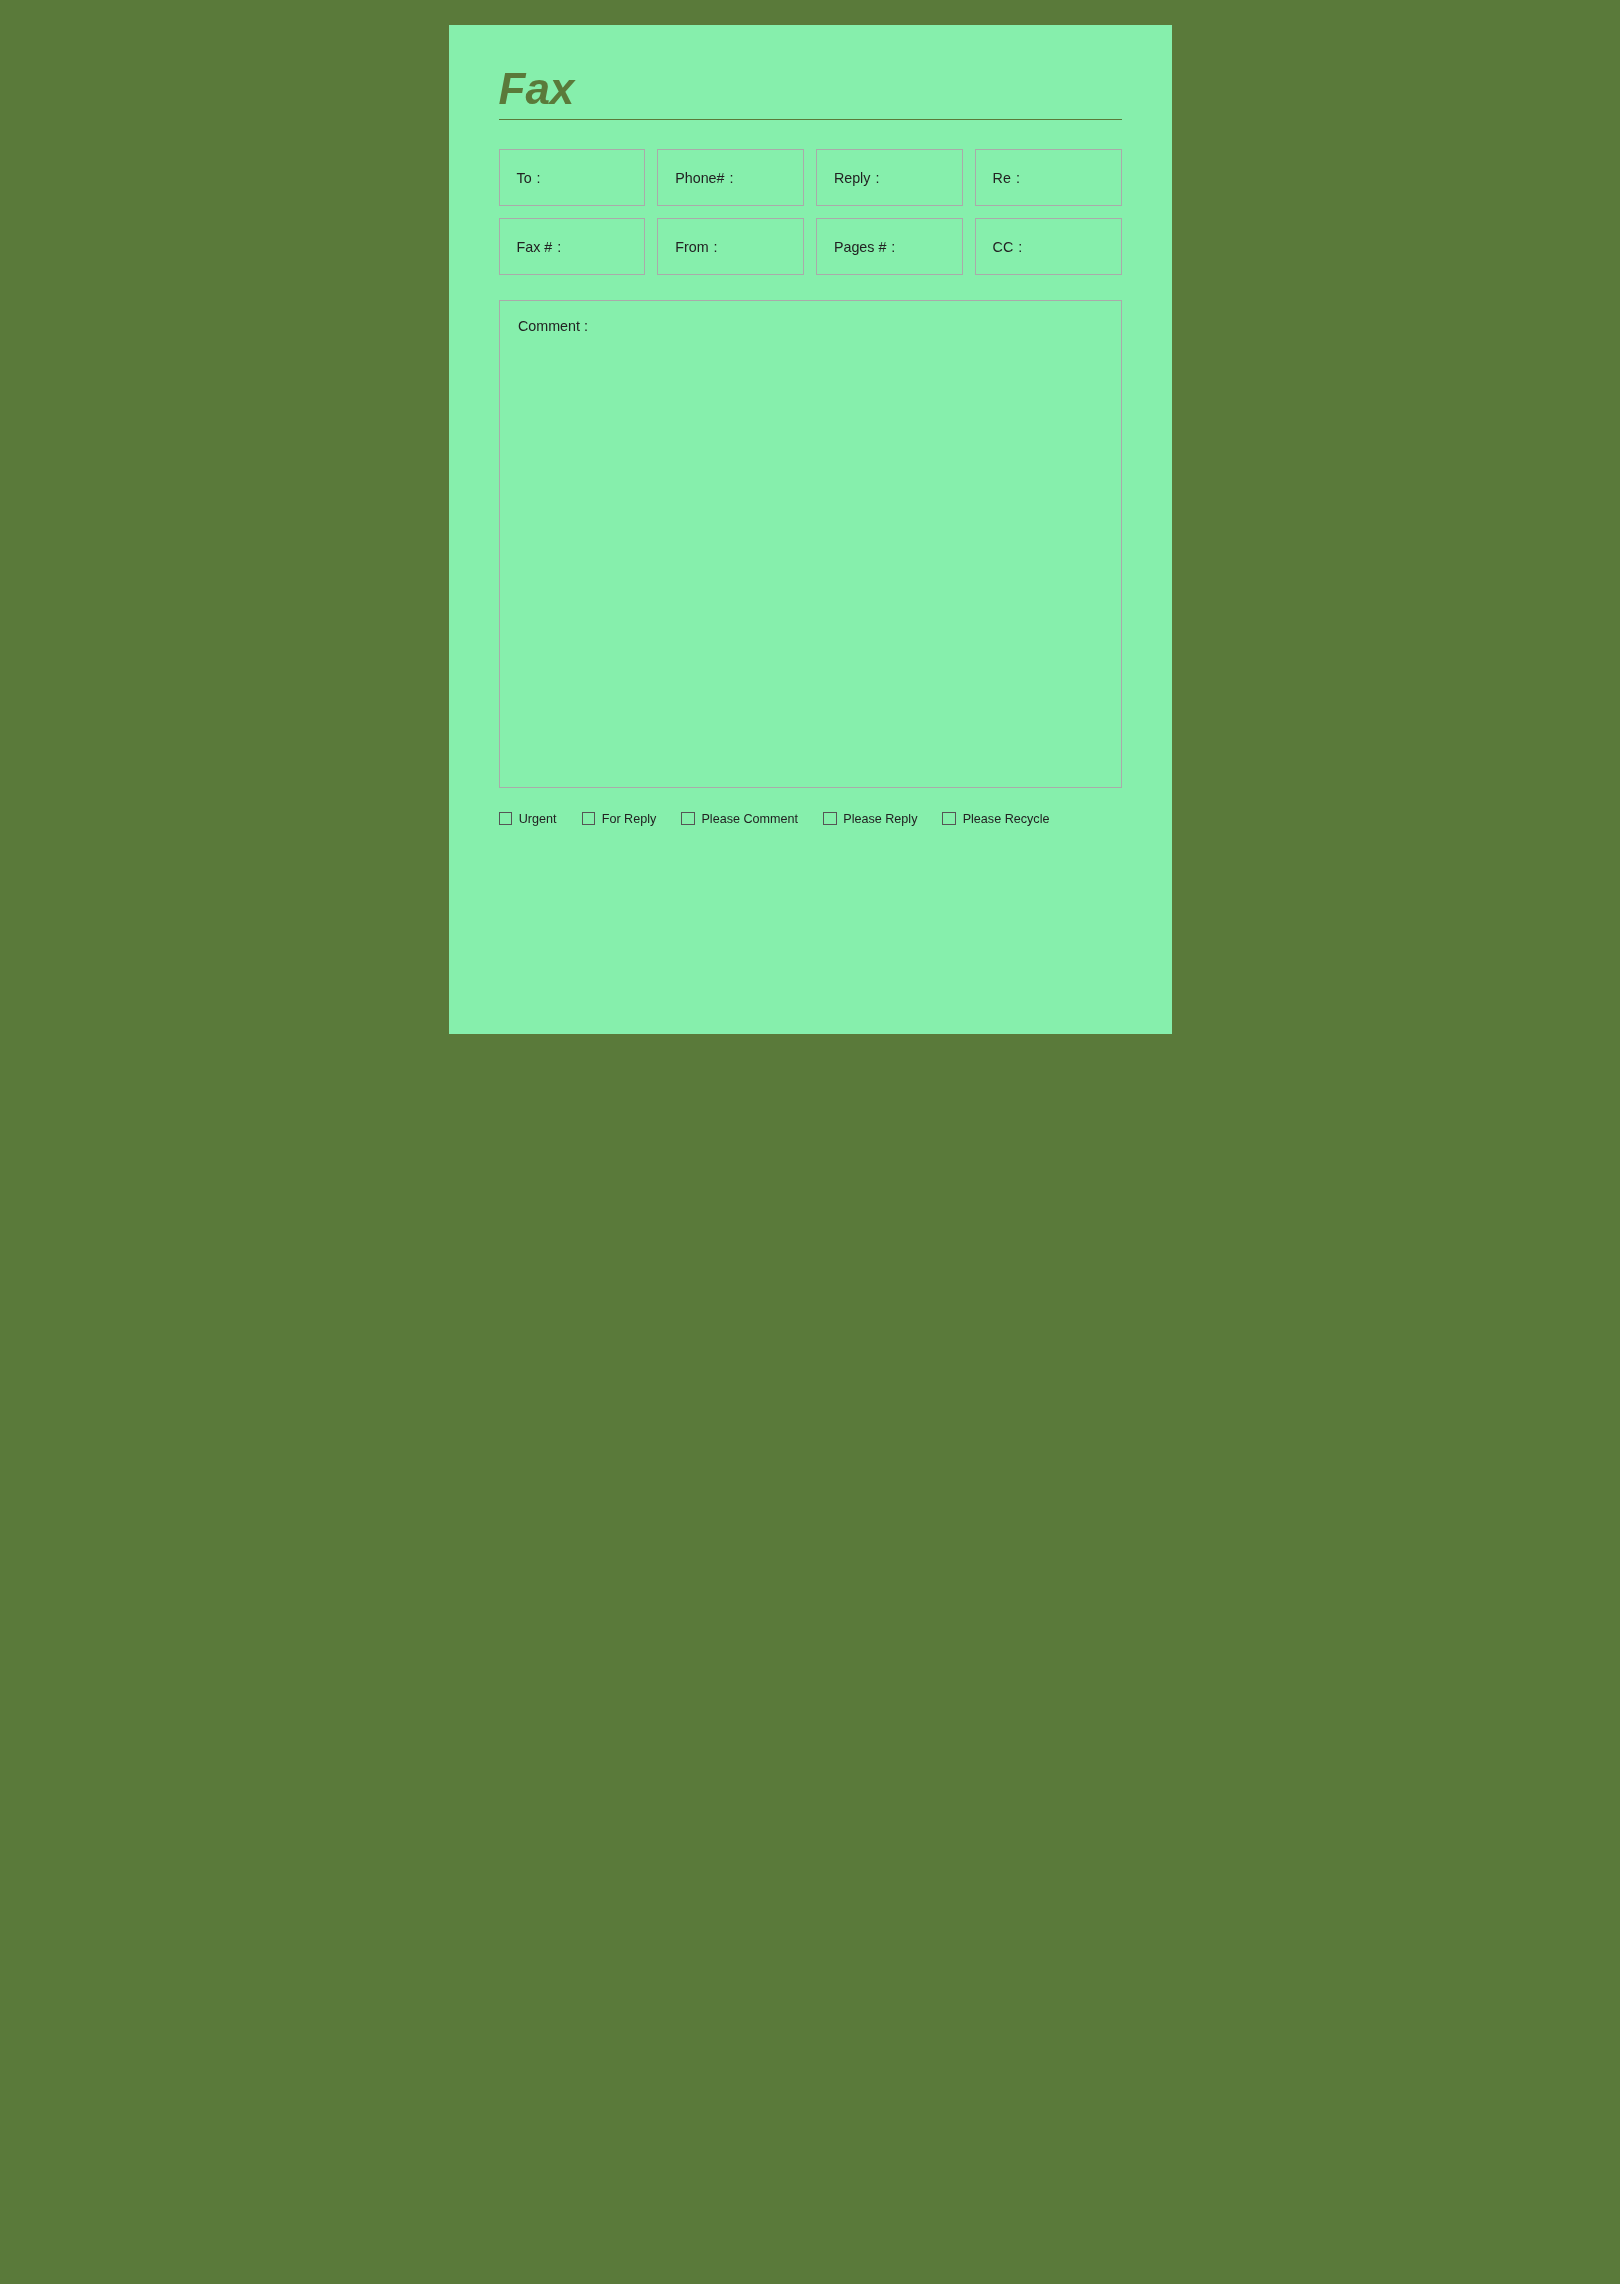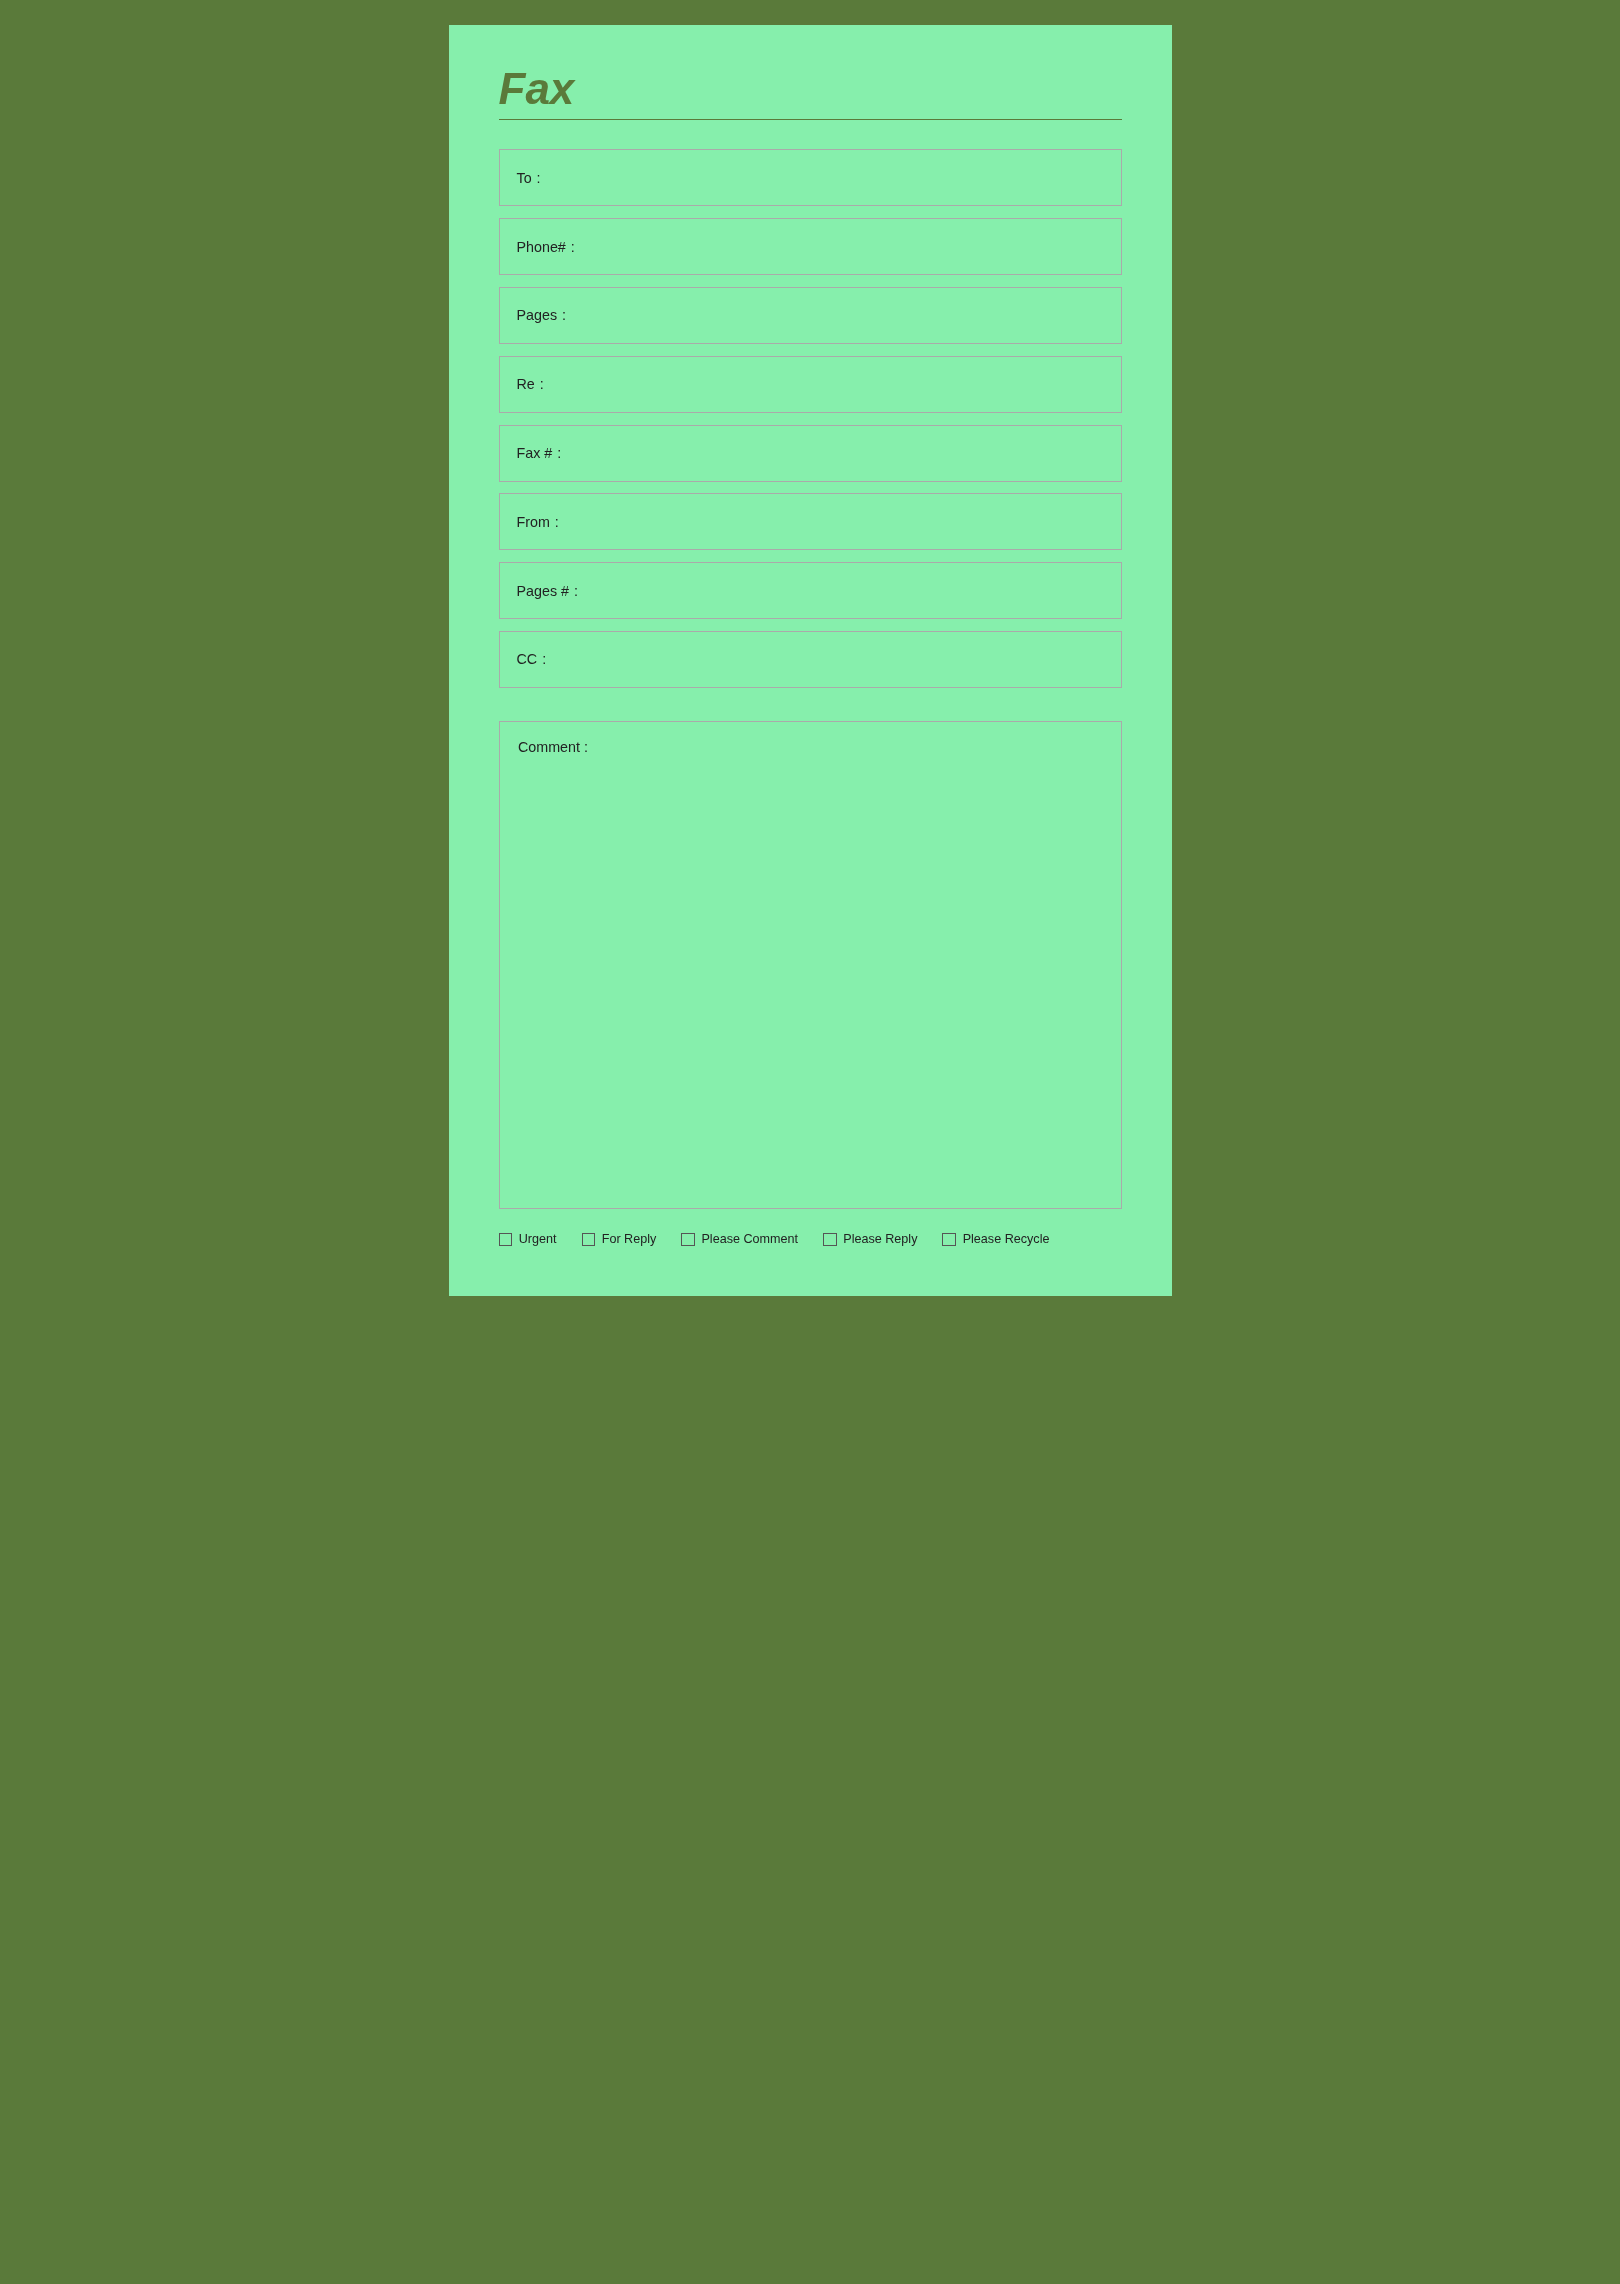--- a/index.html
+++ b/index.html
@@ -36,23 +36,23 @@
     }
 
     .divider {
       border: none;
       border-top: 1.7px solid #5a7a3a;
       margin-bottom: 29px;
     }
 
     .fields-grid {
       display: grid;
-      grid-template-columns: 1fr;
+      grid-template-columns: 1fr 1fr 1fr 1fr;
       gap: 11.8px;
-      margin-bottom: 33px;
+      margin-bottom: 25px;
     }
 
     .field-box {
       border: 0.8px solid #aaa;
       padding: 15px 17px;
       min-height: 57px;
       display: flex;
       align-items: center;
     }
 
@@ -120,21 +120,21 @@
       <span class="field-label">To</span>
       <span class="field-colon">:</span>
     </div>
 
     <div class="field-box">
       <span class="field-label">Phone#</span>
       <span class="field-colon">:</span>
     </div>
 
     <div class="field-box">
-      <span class="field-label">Pages</span>
+      <span class="field-label">Reply</span>
       <span class="field-colon">:</span>
     </div>
 
     <div class="field-box">
       <span class="field-label">Re</span>
       <span class="field-colon">:</span>
     </div>
 
     <div class="field-box">
       <span class="field-label">Fax #</span>

